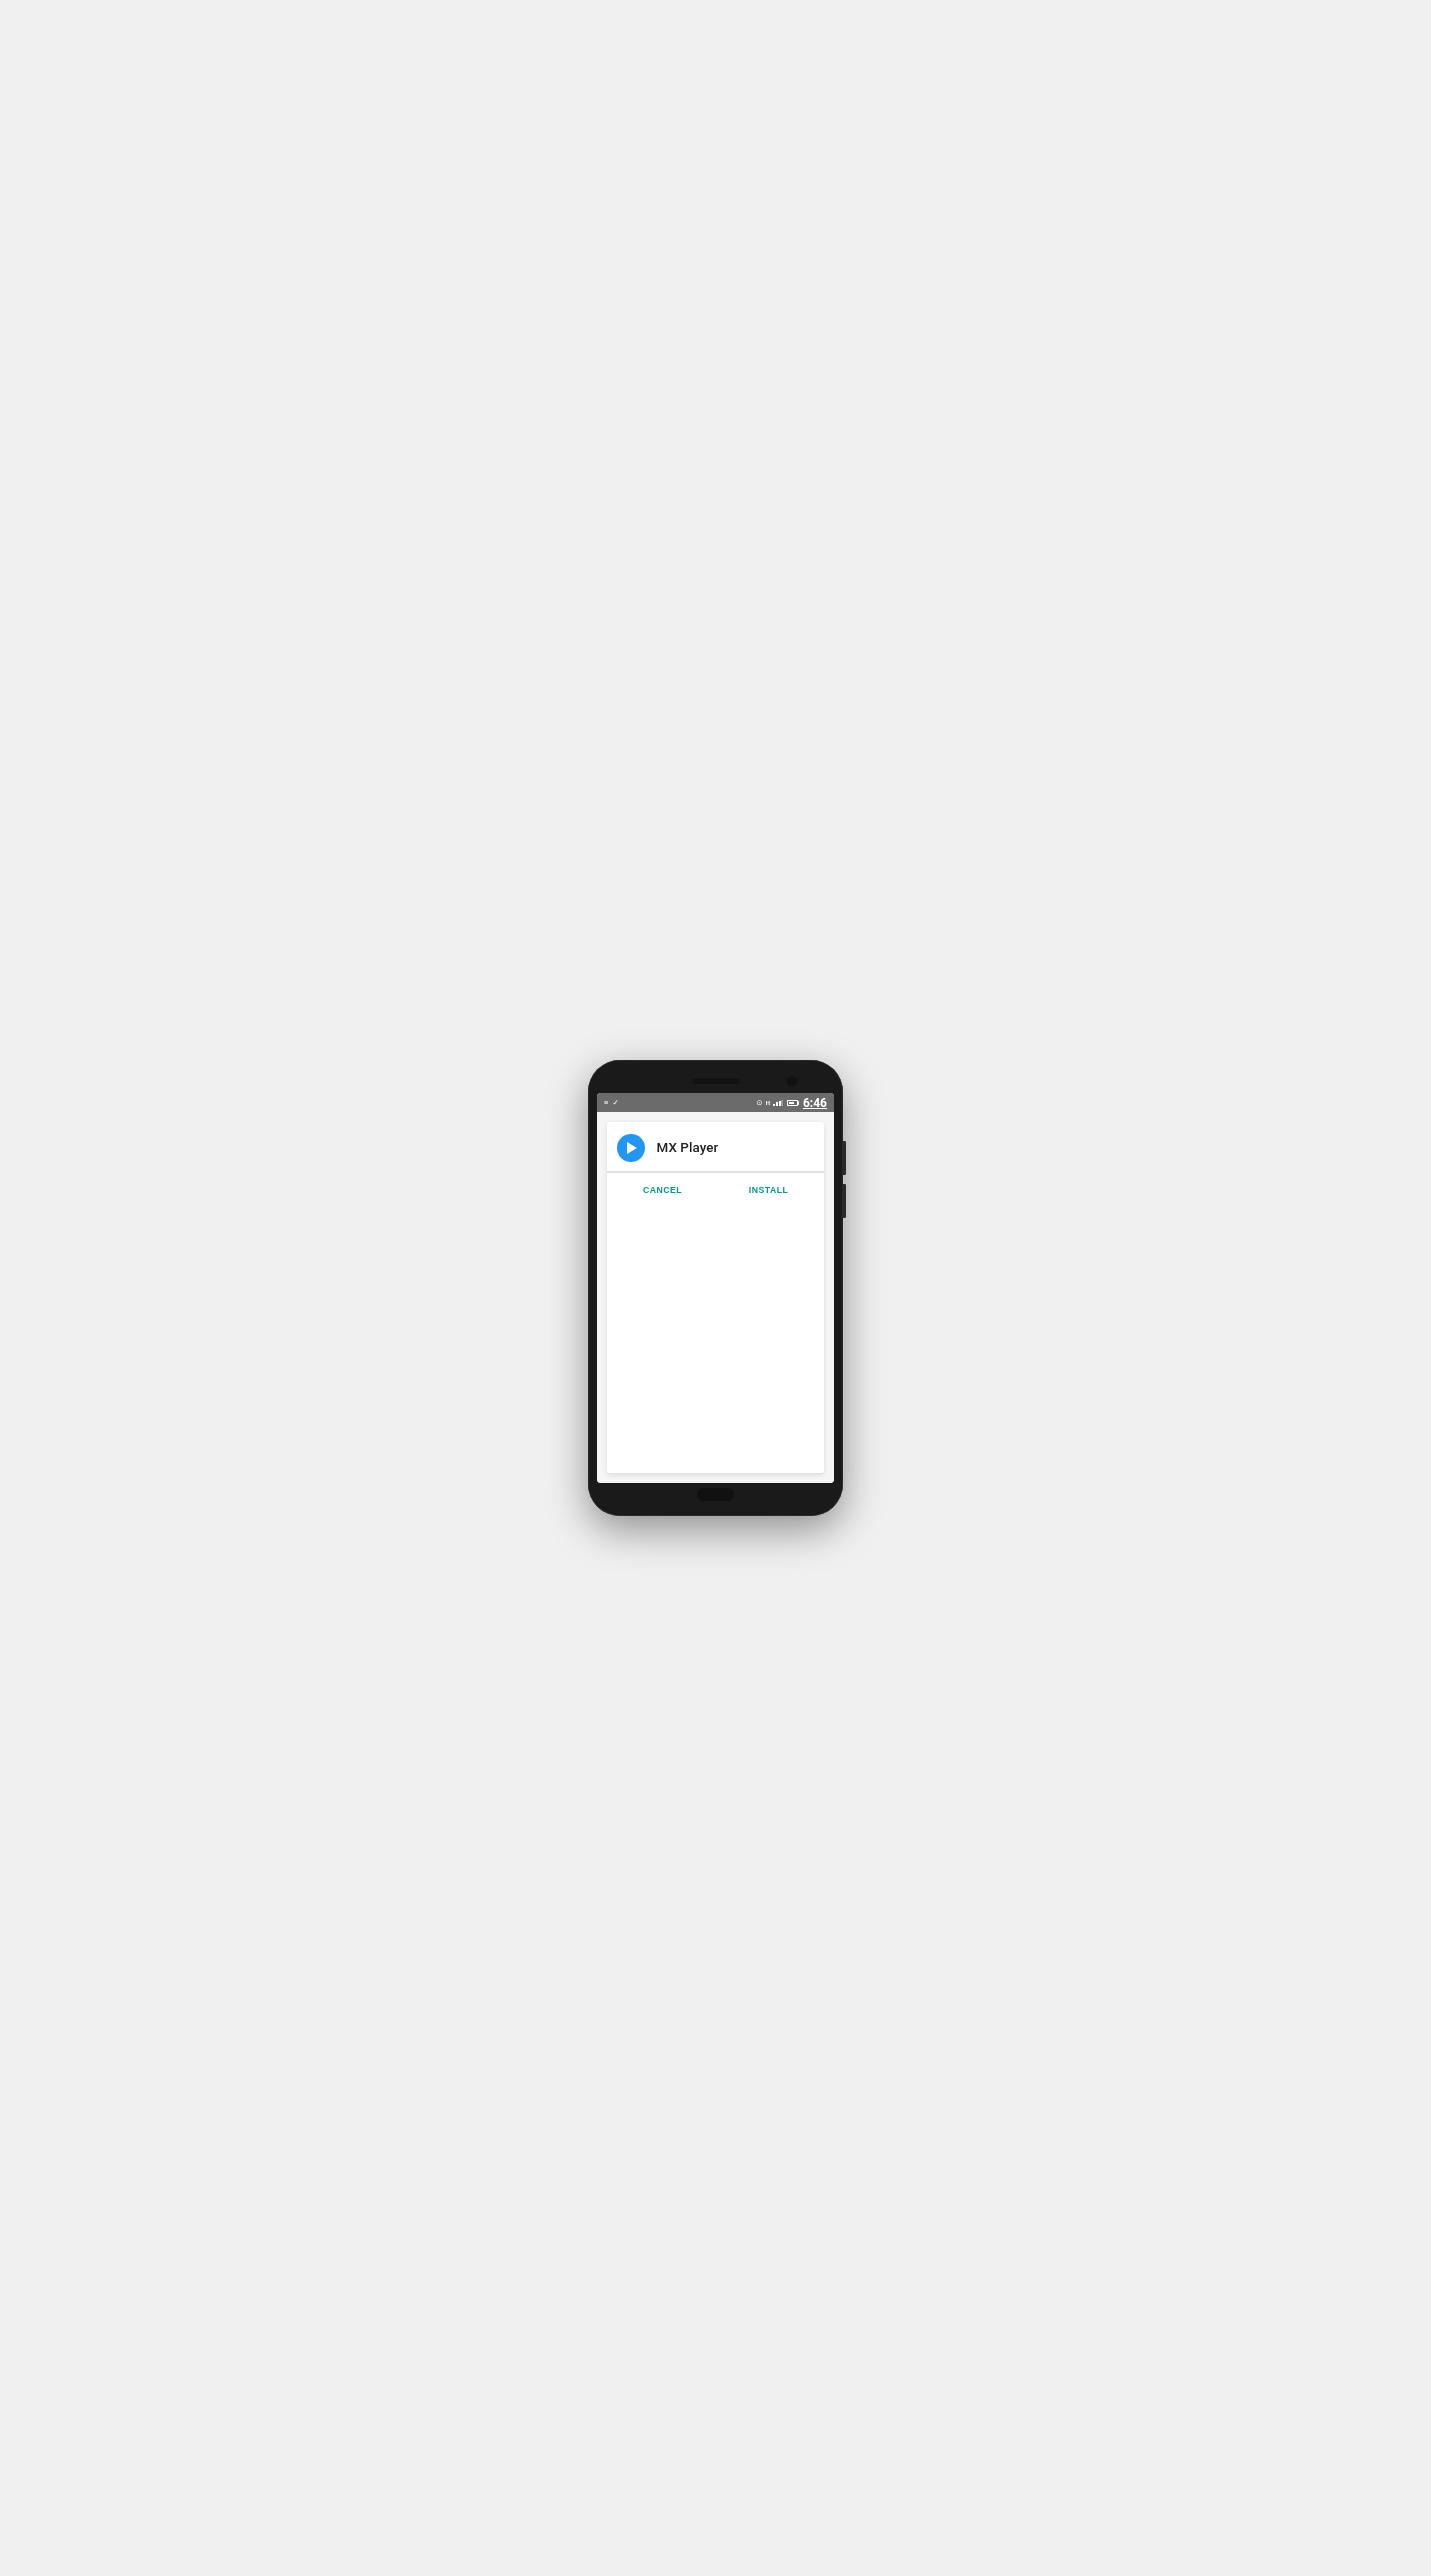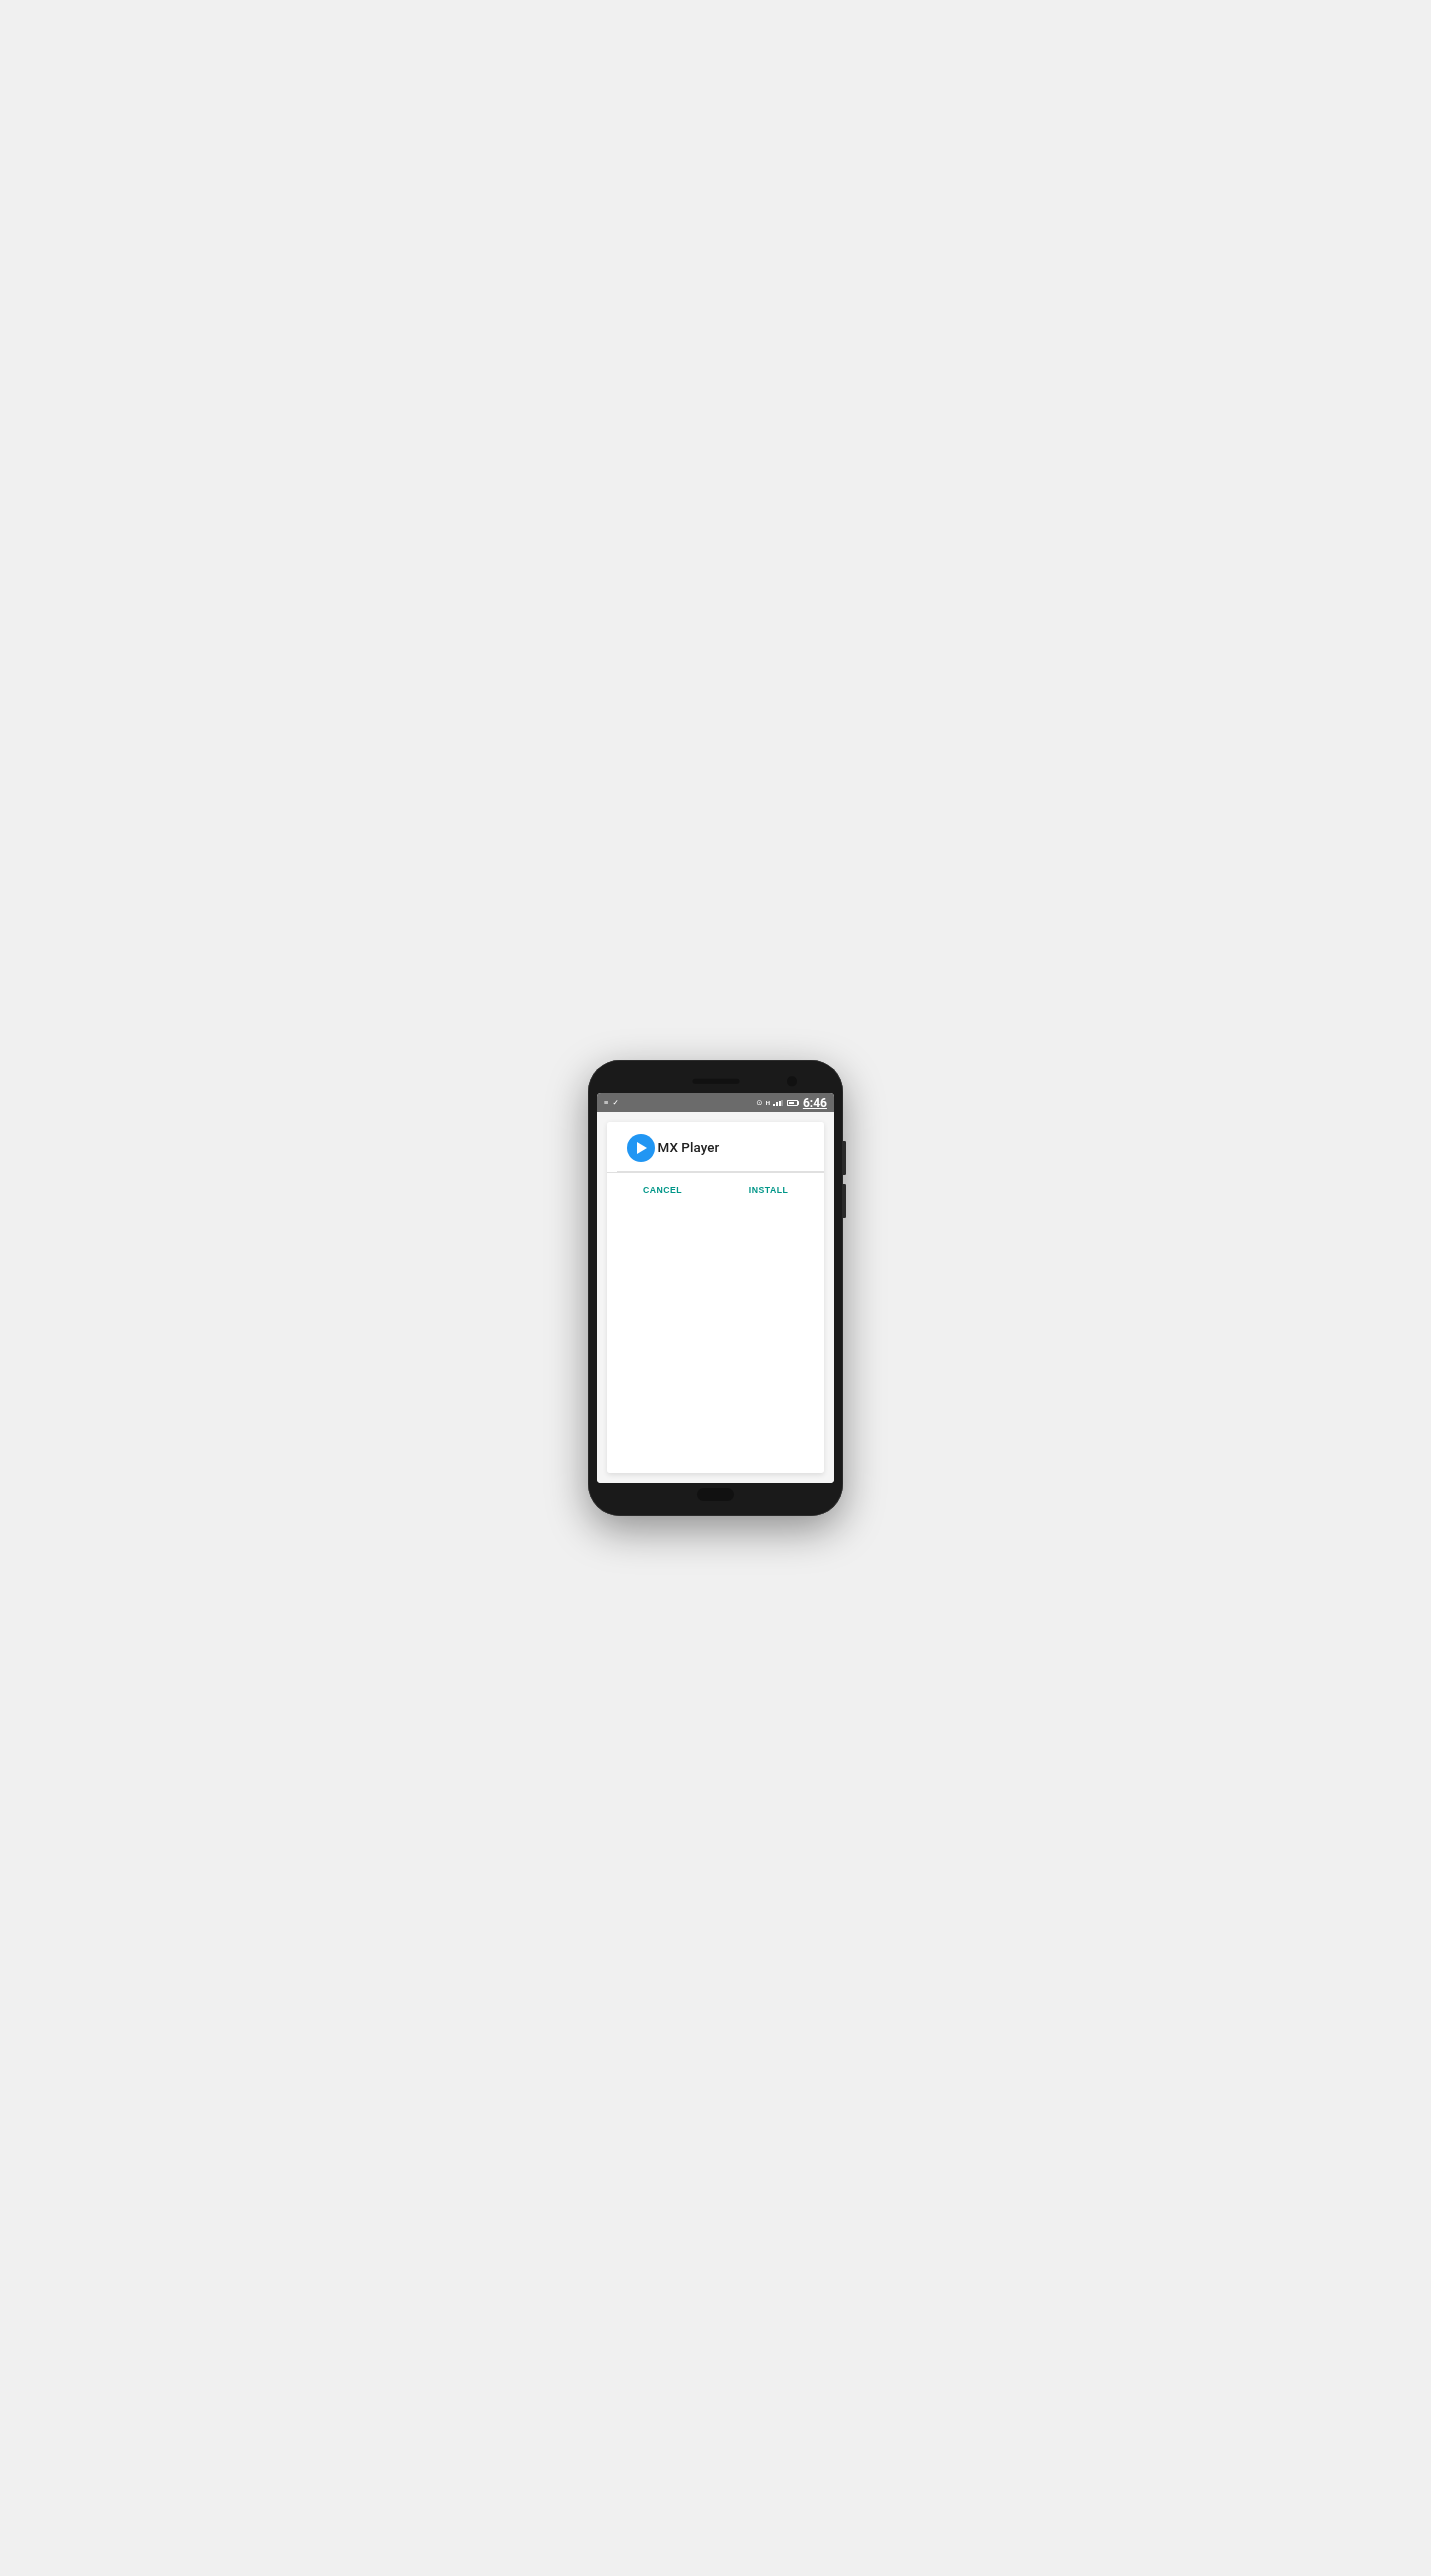--- a/index.html
+++ b/index.html
@@ -127,23 +127,22 @@
       flex: 1;
       display: flex;
       flex-direction: column;
       box-shadow: 0 1.3px 5.4px rgba(0,0,0,0.1);
     }
 
     .dialog-header {
       display: flex;
       align-items: center;
       padding: 12px 10.7px 9.4px 10.7px;
-      gap: 2px;
+      gap: 11px;
       border-bottom: 0.7px solid #e0e0e0;
-      margin-left: 10px;
     }
 
     .app-icon {
       width: 28px;
       height: 28px;
       background: #2196f3;
       border-radius: 50%;
       display: flex;
       align-items: center;
       justify-content: center;

